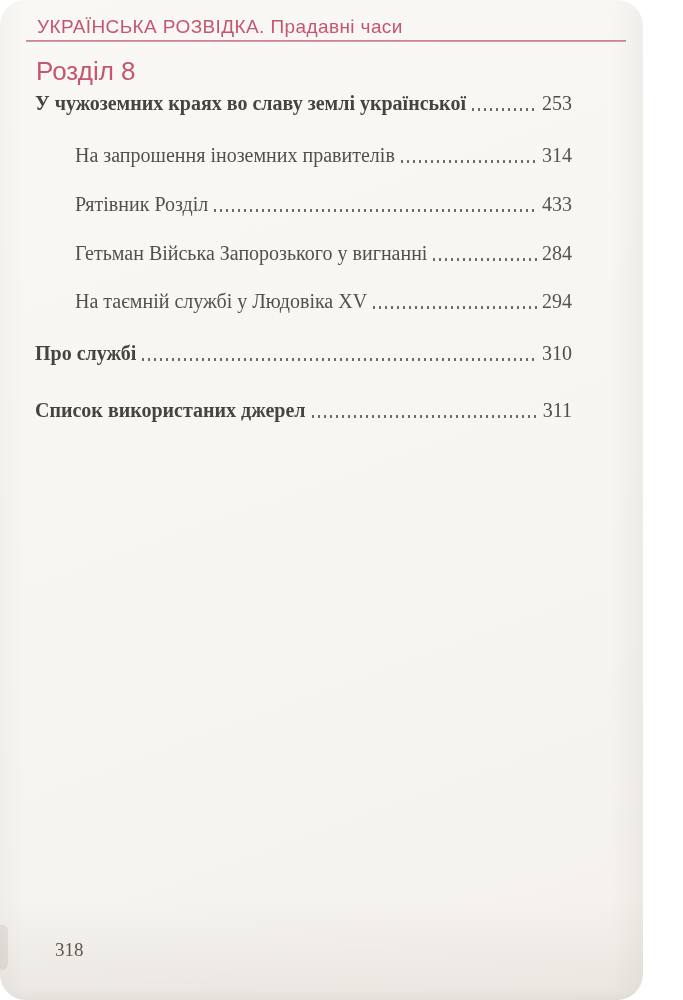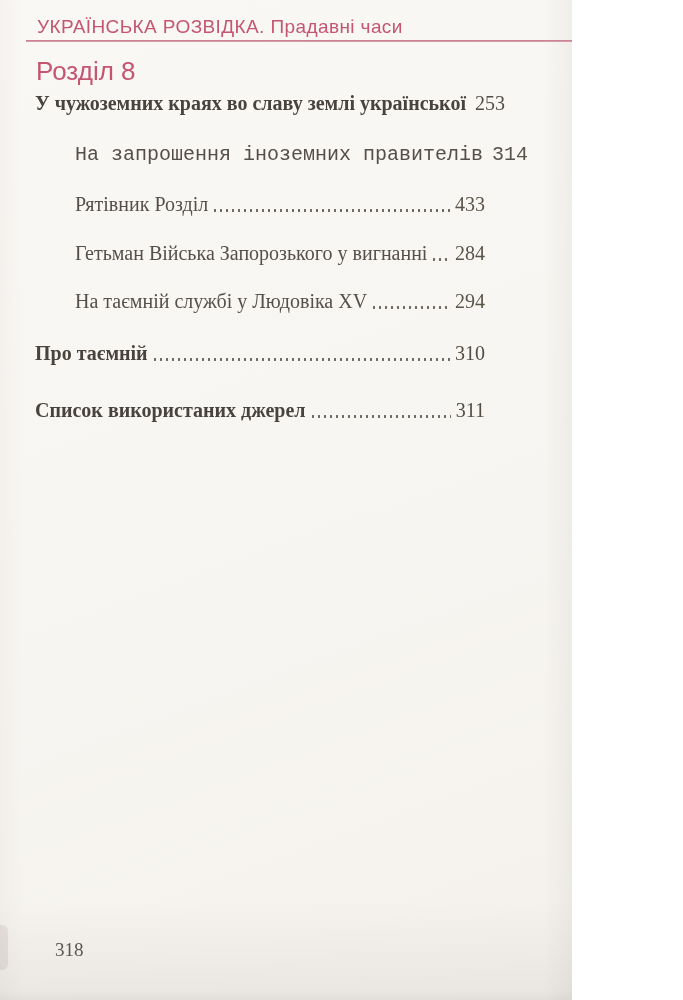--- a/index.html
+++ b/index.html
@@ -1,28 +1,29 @@
 <!DOCTYPE html>
 <html lang="uk"><head>
 <meta charset="utf-8">
 <style>
   html, body {
     margin: 0;
     padding: 0;
   }
   .page {
     position: relative;
-    width: 572px;
+    width: 643px;
     height: 1000px;
     overflow: hidden;
     background:
       linear-gradient(to bottom, rgba(0,0,0,0) 90%, rgba(70,58,46,0.06) 99%, rgba(70,58,46,0.10) 100%),
       linear-gradient(to right, rgba(70,58,46,0.03), rgba(0,0,0,0) 4%, rgba(0,0,0,0) 95%, rgba(70,58,46,0.05)),
       linear-gradient(160deg, #faf8f5 0%, #f7f5f1 60%, #f4f1ec 100%);
     font-family: "Liberation Serif", serif;
+    border-radius: 26px;
   }
 
   .running-header {
     position: absolute;
     left: 37px;
     top: 17px;
     font-family: "Liberation Sans", sans-serif;
     font-size: 19px;
     line-height: 20px;
     letter-spacing: 0.4px;
@@ -46,21 +47,21 @@
     font-family: "Liberation Sans", sans-serif;
     font-weight: normal;
     font-size: 26px;
     line-height: 28px;
     color: #c5566f;
     white-space: nowrap;
   }
 
   .toc-row {
     position: absolute;
-    right: 87px;
+    right: 71px;
     display: flex;
     align-items: flex-end;
     font-size: 20px;
     line-height: 26px;
     white-space: nowrap;
   }
   .toc-row.main { left: 35px; font-weight: bold; color: #49433e; }
   .toc-row.sub  { left: 75px; font-weight: normal; color: #564f49; }
 
   .toc-title { flex: 0 0 auto; }
@@ -112,21 +113,21 @@
   <div class="header-rule"></div>
 
   <h1 class="chapter-heading">Розділ 8</h1>
 
   <div class="toc-row main" style="top: 90px;">
     <span class="toc-title">У чужоземних краях во славу землі української</span>
     <span class="leader"></span>
     <span class="toc-page">253</span>
   </div>
 
-  <div class="toc-row sub" style="top: 142px; font-family: Liberation Mono, monospace;">
+  <div class="toc-row sub" style="top: 142px;">
     <span class="toc-title">На запрошення іноземних правителів</span>
     <span class="leader"></span>
     <span class="toc-page">314</span>
   </div>
 
   <div class="toc-row sub" style="top: 191px;">
     <span class="toc-title">Рятівник Розділ</span>
     <span class="leader"></span>
     <span class="toc-page">433</span>
   </div>
@@ -137,21 +138,21 @@
     <span class="toc-page">284</span>
   </div>
 
   <div class="toc-row sub" style="top: 288px;">
     <span class="toc-title">На таємній службі у Людовіка XV</span>
     <span class="leader"></span>
     <span class="toc-page">294</span>
   </div>
 
   <div class="toc-row main" style="top: 340px;">
-    <span class="toc-title">Про таємній</span>
+    <span class="toc-title">Про службі</span>
     <span class="leader"></span>
     <span class="toc-page">310</span>
   </div>
 
   <div class="toc-row main" style="top: 397px;">
     <span class="toc-title">Список використаних джерел</span>
     <span class="leader"></span>
     <span class="toc-page">311</span>
   </div>
 

